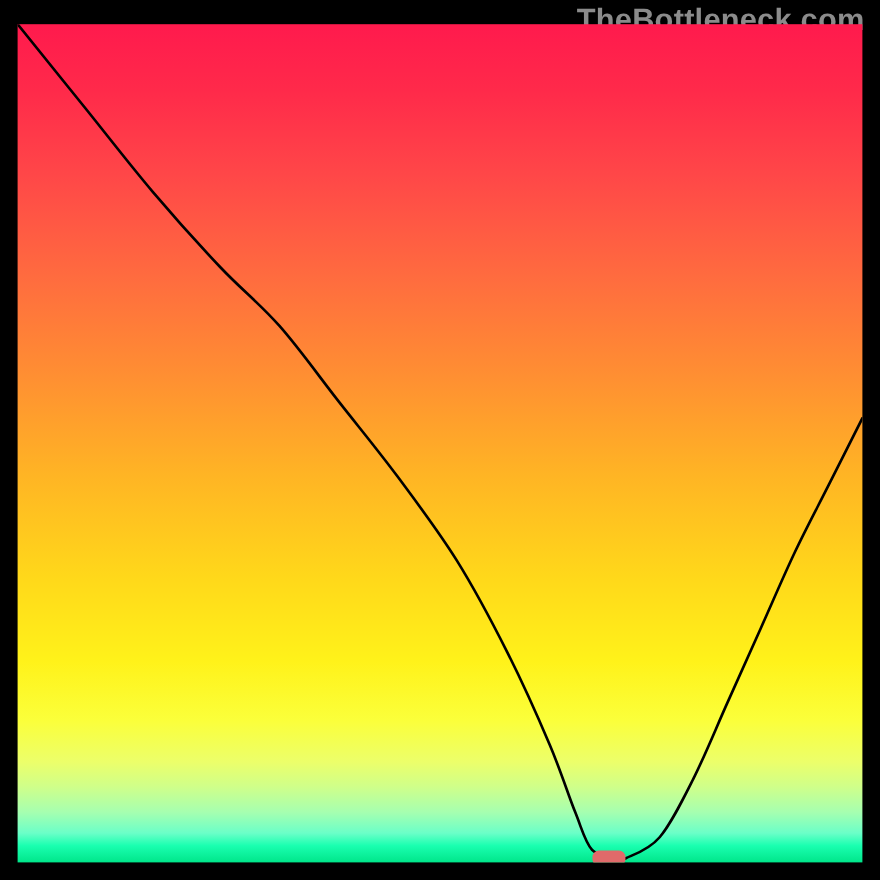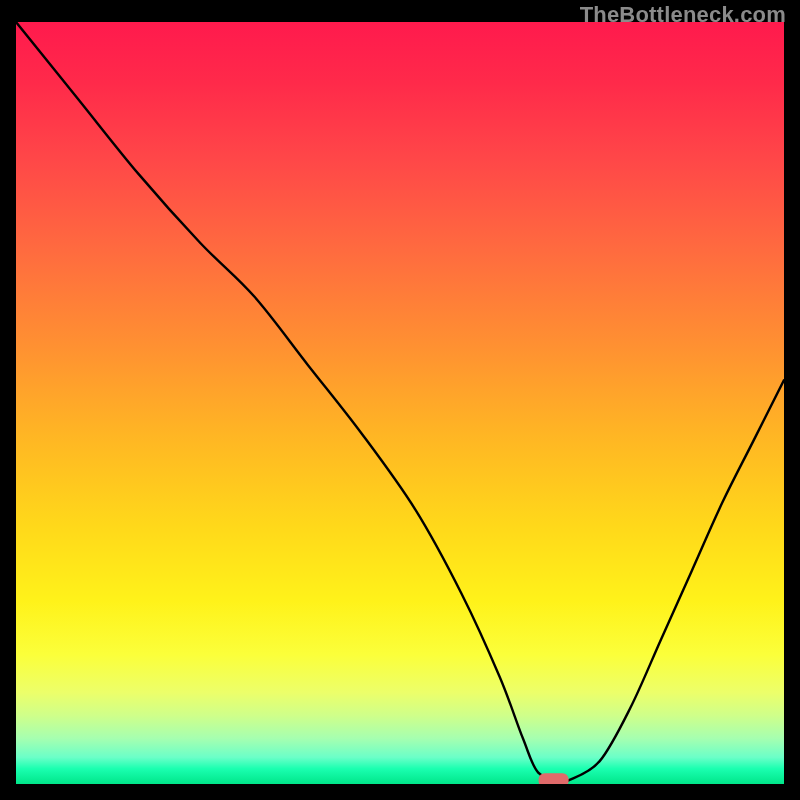--- a/index.html
+++ b/index.html
@@ -38,21 +38,21 @@
       #6bffc8 96.5%,
       #1affb0 98%,
       #00e68a 100%
     );
   }
   .watermark {
     position: absolute;
     top: 2px;
     right: 14px;
     font-family: Arial, Helvetica, sans-serif;
-    font-size: 22px;
+    font-size: 28px;
     font-weight: 600;
     color: #8b8b8b;
     letter-spacing: 0.2px;
   }
   svg.curve {
     position: absolute;
     left: 0;
     top: 0;
     width: 768px;
     height: 762px;

